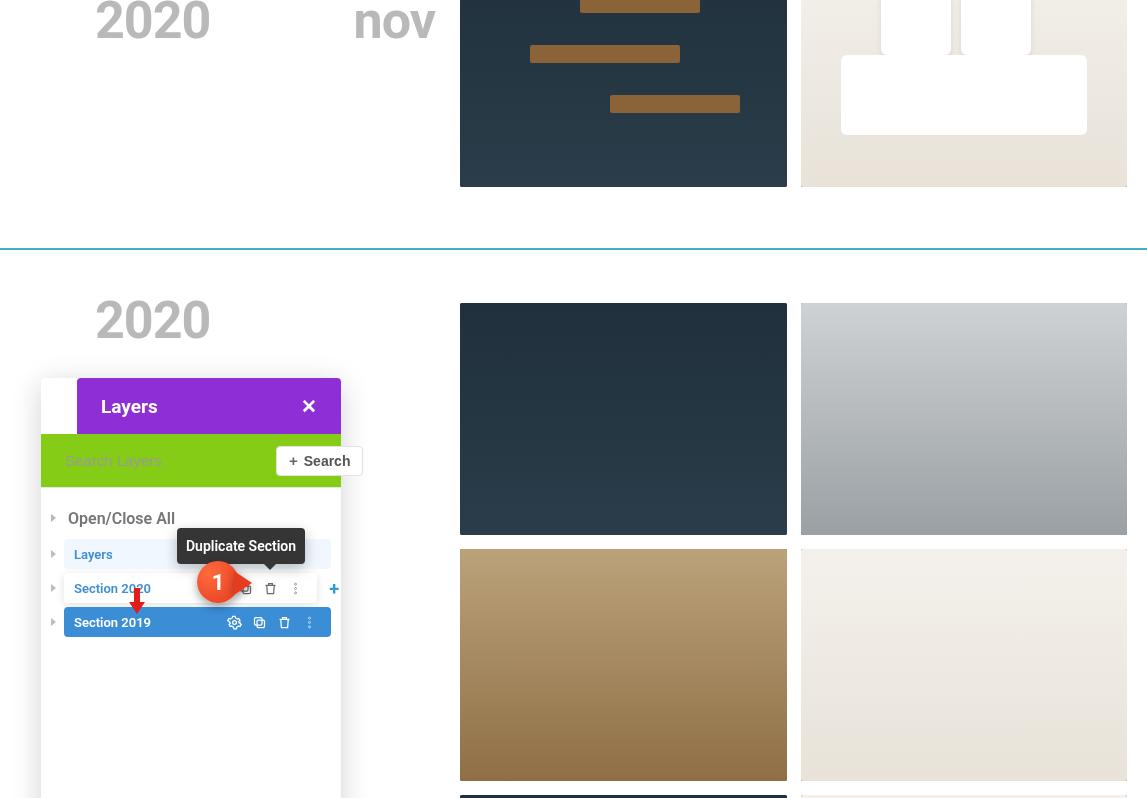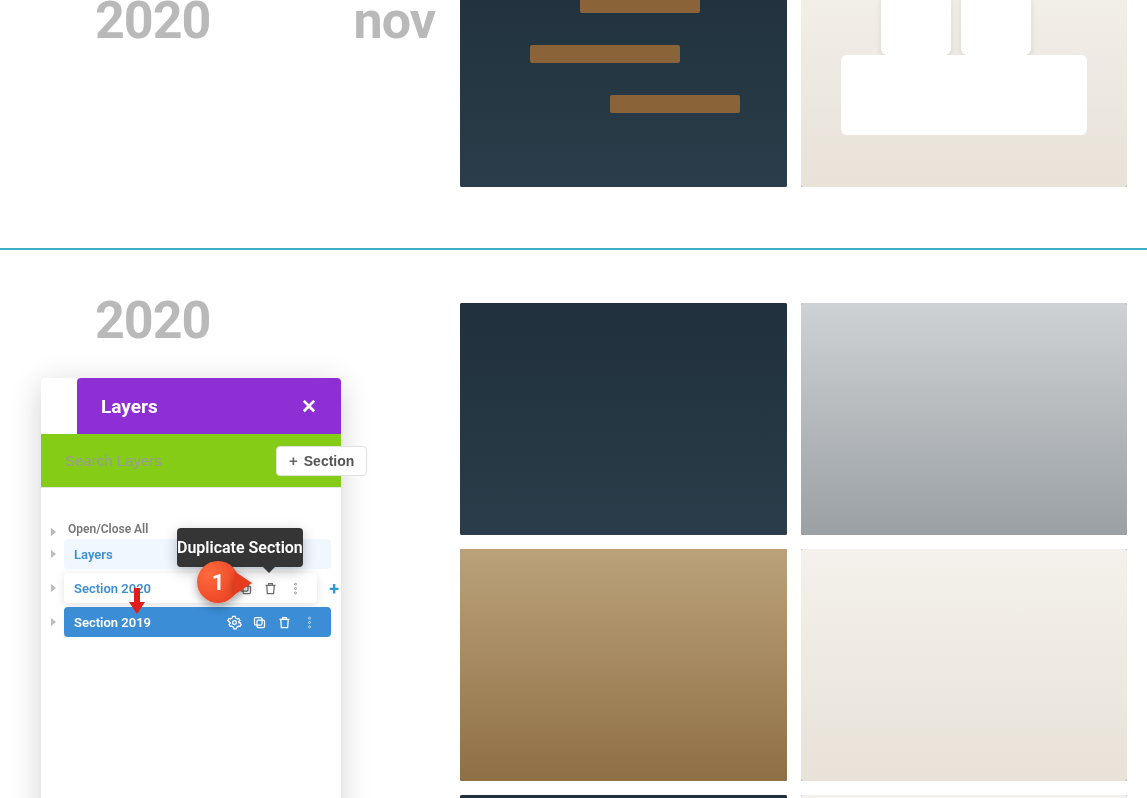--- a/index.html
+++ b/index.html
@@ -136,25 +136,25 @@
   .filter-plus { font-size: 15px; color: #666; line-height: 1; }
 
   .layers-body {
     background: #fff;
     padding: 12px 0 420px 0;
     min-height: 350px;
   }
 
   .layer-row {
     display: flex;
-    align-items: flex-end;
+    align-items: center;
     height: 36px;
     padding: 0 10px;
     position: relative;
-    font-size: 12px;
+    font-size: 16px;
     color: #5a5a5a;
   }
   .caret {
     width: 0; height: 0;
     border-top: 4px solid transparent;
     border-bottom: 4px solid transparent;
     border-left: 5px solid #b6b6b6;
     margin-right: 8px;
     flex-shrink: 0;
   }
@@ -223,23 +223,23 @@
     font-weight: 700;
     margin-left: 2px;
     margin-right: 2px;
   }
 
   
   .tooltip {
     position: absolute;
     background: #353535;
     color: #fff;
-    font-size: 16px;
-    font-weight: 600;
-    padding: 10px 0;
+    font-size: 14px;
+    font-weight: 600;
+    padding: 10px 9px;
     border-radius: 4px;
     white-space: nowrap;
     left: 136px;
     top: 150px;
     box-shadow: 0 4px 14px rgba(0,0,0,0.25);
   }
   .tooltip::after {
     content: '';
     position: absolute;
     bottom: -6px;
@@ -386,21 +386,21 @@
 <div class="layers-panel">
   <div class="panel-header">
     <span class="panel-title">Layers</span>
     <span class="panel-close">✕</span>
   </div>
 
   <div class="search-row">
     <input class="search-input" placeholder="Search Layers" style="">
     <button class="filter-btn">
       <span class="filter-plus">+</span>
-      <span>Section</span>
+      <span>Search</span>
     </button>
   </div>
 
   <div class="layers-body">
 
     <div class="layer-row">
       <span class="caret"></span>
       <span class="openclose">Open/Close All</span>
     </div>
 

